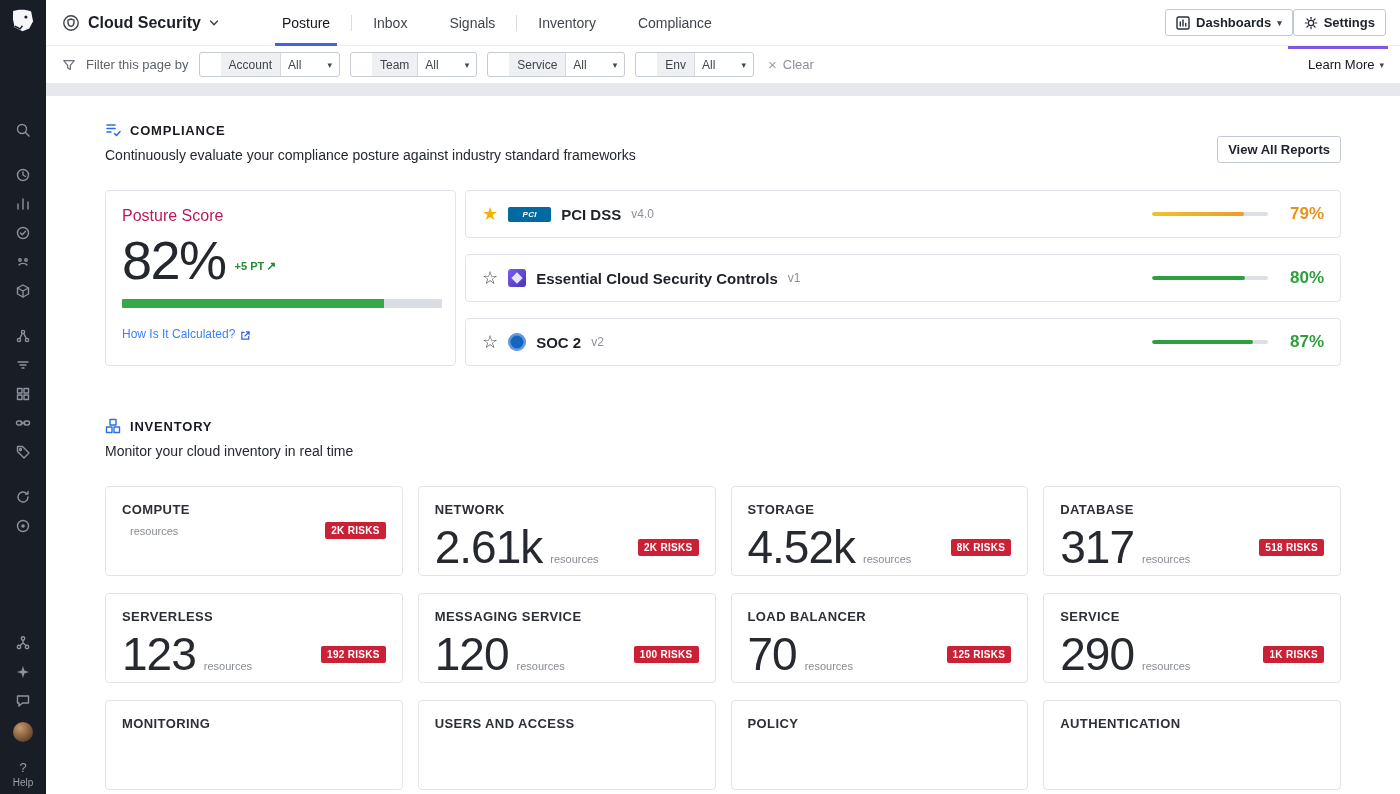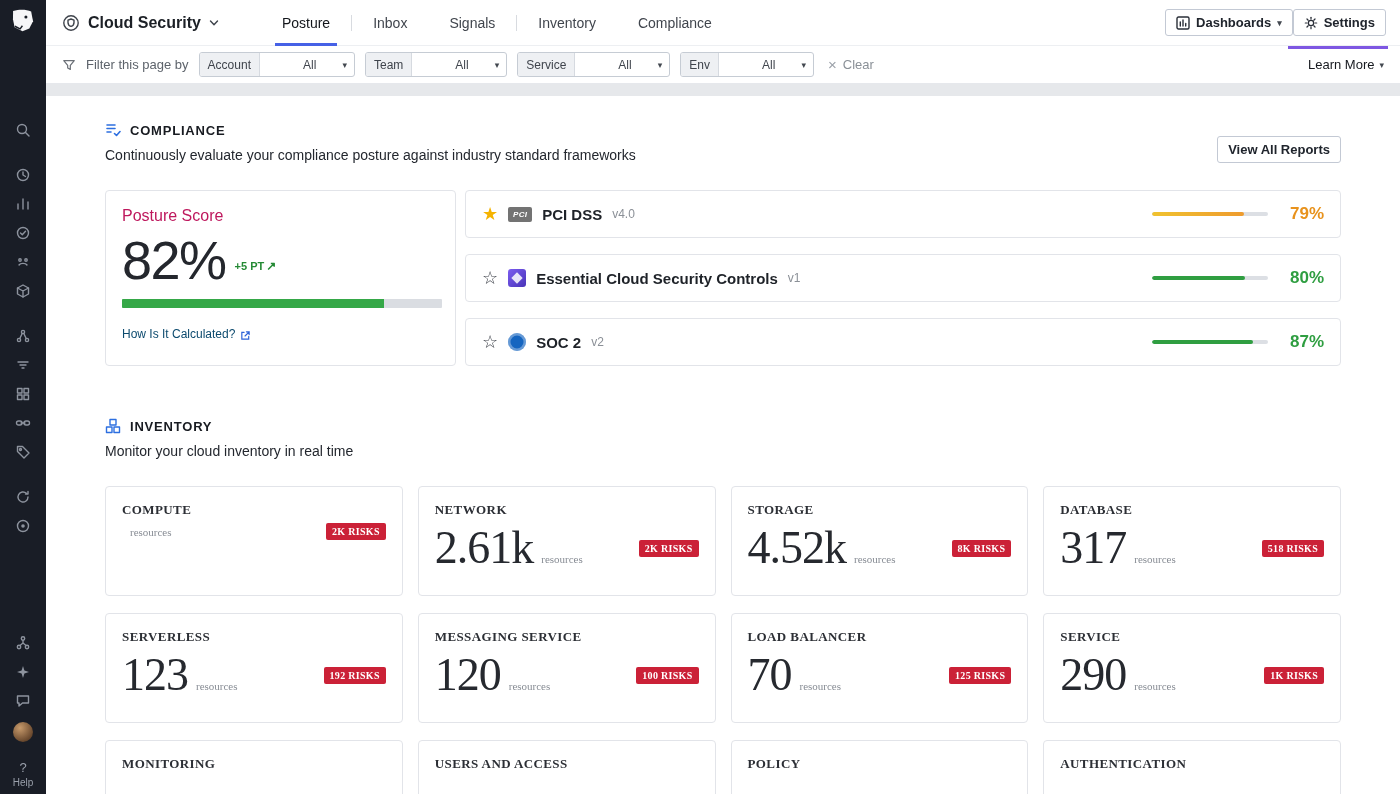--- a/index.html
+++ b/index.html
@@ -36,22 +36,22 @@
   .topbar-actions { margin-left:auto; display:flex; }
   .btn { display:inline-flex; align-items:center; gap:6px; border:1px solid #c3c9d4; border-radius:3px; background:#fff; padding:5px 10px; font-size:13px; font-weight:600; color:#20252d; cursor:pointer; white-space:nowrap; }
   .btn svg { stroke:#2a2f38; fill:none; stroke-width:1.4; stroke-linecap:round; stroke-linejoin:round; }
   .caret { font-size:9px; color:#434850; }
 
   
   .filterbar { height:38px; flex:none; display:flex; align-items:center; gap:10px; padding:0 16px; border-bottom:1px solid #e6e8ec; position:relative; background:#fff; }
   .filterbar .funnel { stroke:#6b7077; fill:none; stroke-width:1.4; stroke-linejoin:round; }
   .filter-label { font-size:13px; color:#5d636b; white-space:nowrap; }
   .chip { display:inline-flex; align-items:stretch; border:1px solid #c6ccd4; border-radius:3px; overflow:hidden; height:25px; font-size:12px; cursor:pointer; background:#fff; }
-  .chip .k { background:#eef0f3; padding:0 8px; display:flex; align-items:center; color:#3f444c; border-right:1px solid #d6dae0; }
-  .chip .v { padding:0 7px; display:flex; align-items:center; gap:16px; color:#41464e; min-width:58px; justify-content:space-between;margin-left:36px; }
+  .chip .k { background:#eef0f3; padding:0 8px; display:flex; align-items:center; color:#3f444c; border-right:1px solid #d6dae0;margin-left:21px; }
+  .chip .v { padding:0 7px; display:flex; align-items:center; gap:16px; color:#41464e; min-width:58px; justify-content:space-between; }
   .clear-btn { display:flex; gap:6px; align-items:center; color:#8a9097; font-size:13px; margin-left:4px; cursor:pointer; }
   .clear-x { font-size:15px; line-height:1; color:#9aa0a8; }
   .learn-more { margin-left:auto; font-size:13px; color:#16191f; display:flex; gap:5px; align-items:center; cursor:pointer; }
   .purple-strip { position:absolute; top:0; right:12px; width:100px; height:3px; background:#7e57e2; }
 
   
   .content { flex:1; background:#fff; overflow:hidden; }
   .gray-band { height:12px; background:#e6e8eb; }
   .sheet { padding:26px 59px 0 59px; }
 
@@ -66,45 +66,45 @@
   .compliance-grid { margin-top:27px; display:grid; grid-template-columns:351px 1fr; grid-template-rows:48px 48px 48px; column-gap:9px; row-gap:16px; }
   .card { border:1px solid #e2e4e9; border-radius:4px; background:#fff; }
   .posture-card { grid-row:1/4; padding:16px; }
   .posture-title { font-size:16px; color:#be185d; }
   .score-row { margin-top:10px; display:flex; align-items:center; gap:9px; }
   .score { font-size:54px; font-weight:500; letter-spacing:-1.5px; color:#24272d; line-height:.95; }
   .delta { display:flex; align-items:center; gap:2px; color:#258a35; font-size:11px; font-weight:700; margin-top:10px; }
   .trend-arrow { font-size:12px; }
   .posture-bar { margin-top:13px; width:320px; height:9px; background:#dadde2; border-radius:1px; overflow:hidden; }
   .posture-bar .fill { height:100%; background:#35a847; }
-  .posture-link { margin-top:19px; font-size:12px; color:#0c4a6e; display:inline-flex; gap:5px; align-items:flex-end; cursor:pointer; }
+  .posture-link { margin-top:19px; font-size:12px; color:#3b82f6; display:inline-flex; gap:5px; align-items:flex-end; cursor:pointer; }
   .posture-link svg { stroke:#2d63d8; fill:none; stroke-width:1.3; stroke-linecap:round; }
 
   .fw-card { display:flex; align-items:center; padding:0 16px; gap:10px; cursor:pointer; }
   .star { font-size:18px; line-height:1; cursor:pointer; }
   .star.filled { color:#f5b301; }
   .star.outline { color:#41454d; }
-  .logo-pci { display:inline-flex; align-items:center; justify-content:center; width:24px; height:15px; border-radius:2px; background:#737373; color:#fff; font-size:8px; font-style:italic; font-weight:700; letter-spacing:.3px; }
+  .logo-pci { display:inline-flex; align-items:center; justify-content:center; width:43px; height:15px; border-radius:2px; background:#0369a1; color:#fff; font-size:8px; font-style:italic; font-weight:700; letter-spacing:.3px; }
   .logo-ess { width:18px; height:18px; border-radius:3px; background:linear-gradient(135deg,#7b5cf0,#4934b8); position:relative; }
   .logo-ess::after { content:""; position:absolute; left:5px; top:5px; width:8px; height:8px; background:rgba(255,255,255,.85); transform:rotate(45deg); }
   .logo-soc { width:18px; height:18px; border-radius:50%; background:#1565c0; box-shadow:inset 0 0 0 2.5px rgba(255,255,255,.35); }
   .fw-name { font-size:15px; font-weight:700; color:#1e2228; white-space:nowrap; }
   .fw-ver { font-size:12px; color:#8b9097; }
   .fw-bar { margin-left:auto; width:116px; height:4px; border-radius:2px; background:#dcdfe4; overflow:hidden; }
   .fw-bar .fill { height:100%; border-radius:2px; }
   .fill.orange { background:linear-gradient(90deg,#f0c22f,#ee9b2e); }
   .fill.green { background:#2f9e41; }
   .fw-pct { width:46px; text-align:right; font-size:17px; font-weight:700; }
   .fw-pct.orange { color:#e8921c; }
   .fw-pct.green { color:#2f9e41; }
 
   
   .inventory-section { margin-top:52px; }
   .inv-grid { margin-top:27px; display:grid; grid-template-columns:repeat(4,1fr); column-gap:15px; row-gap:17px; }
-  .inv-card { padding:15px 16px 24px; height:110px; cursor:pointer;font-family:Liberation Serif, serif; }
+  .inv-card { padding:15px 16px 24px; height:90px; cursor:pointer; }
   .inv-title { font-size:13px; font-weight:700; letter-spacing:.4px; color:#2c2f35; }
   .inv-row { margin-top:5px; display:flex; align-items:center; }
   .numwrap { display:flex; align-items:baseline; }
   .inv-num { font-size:46px; font-weight:500; color:#26292f; line-height:1.1; letter-spacing:-1px; }
   .inv-unit { font-size:11px; color:#878c94; margin-left:8px; }
   .risk-badge { margin-left:auto; background:#cb2137; color:#fff; font-size:10px; font-weight:700; padding:3px 6px; border-radius:2px; letter-spacing:.3px; white-space:nowrap; cursor:pointer; }
 </style>
 </head>
 <body>
 

